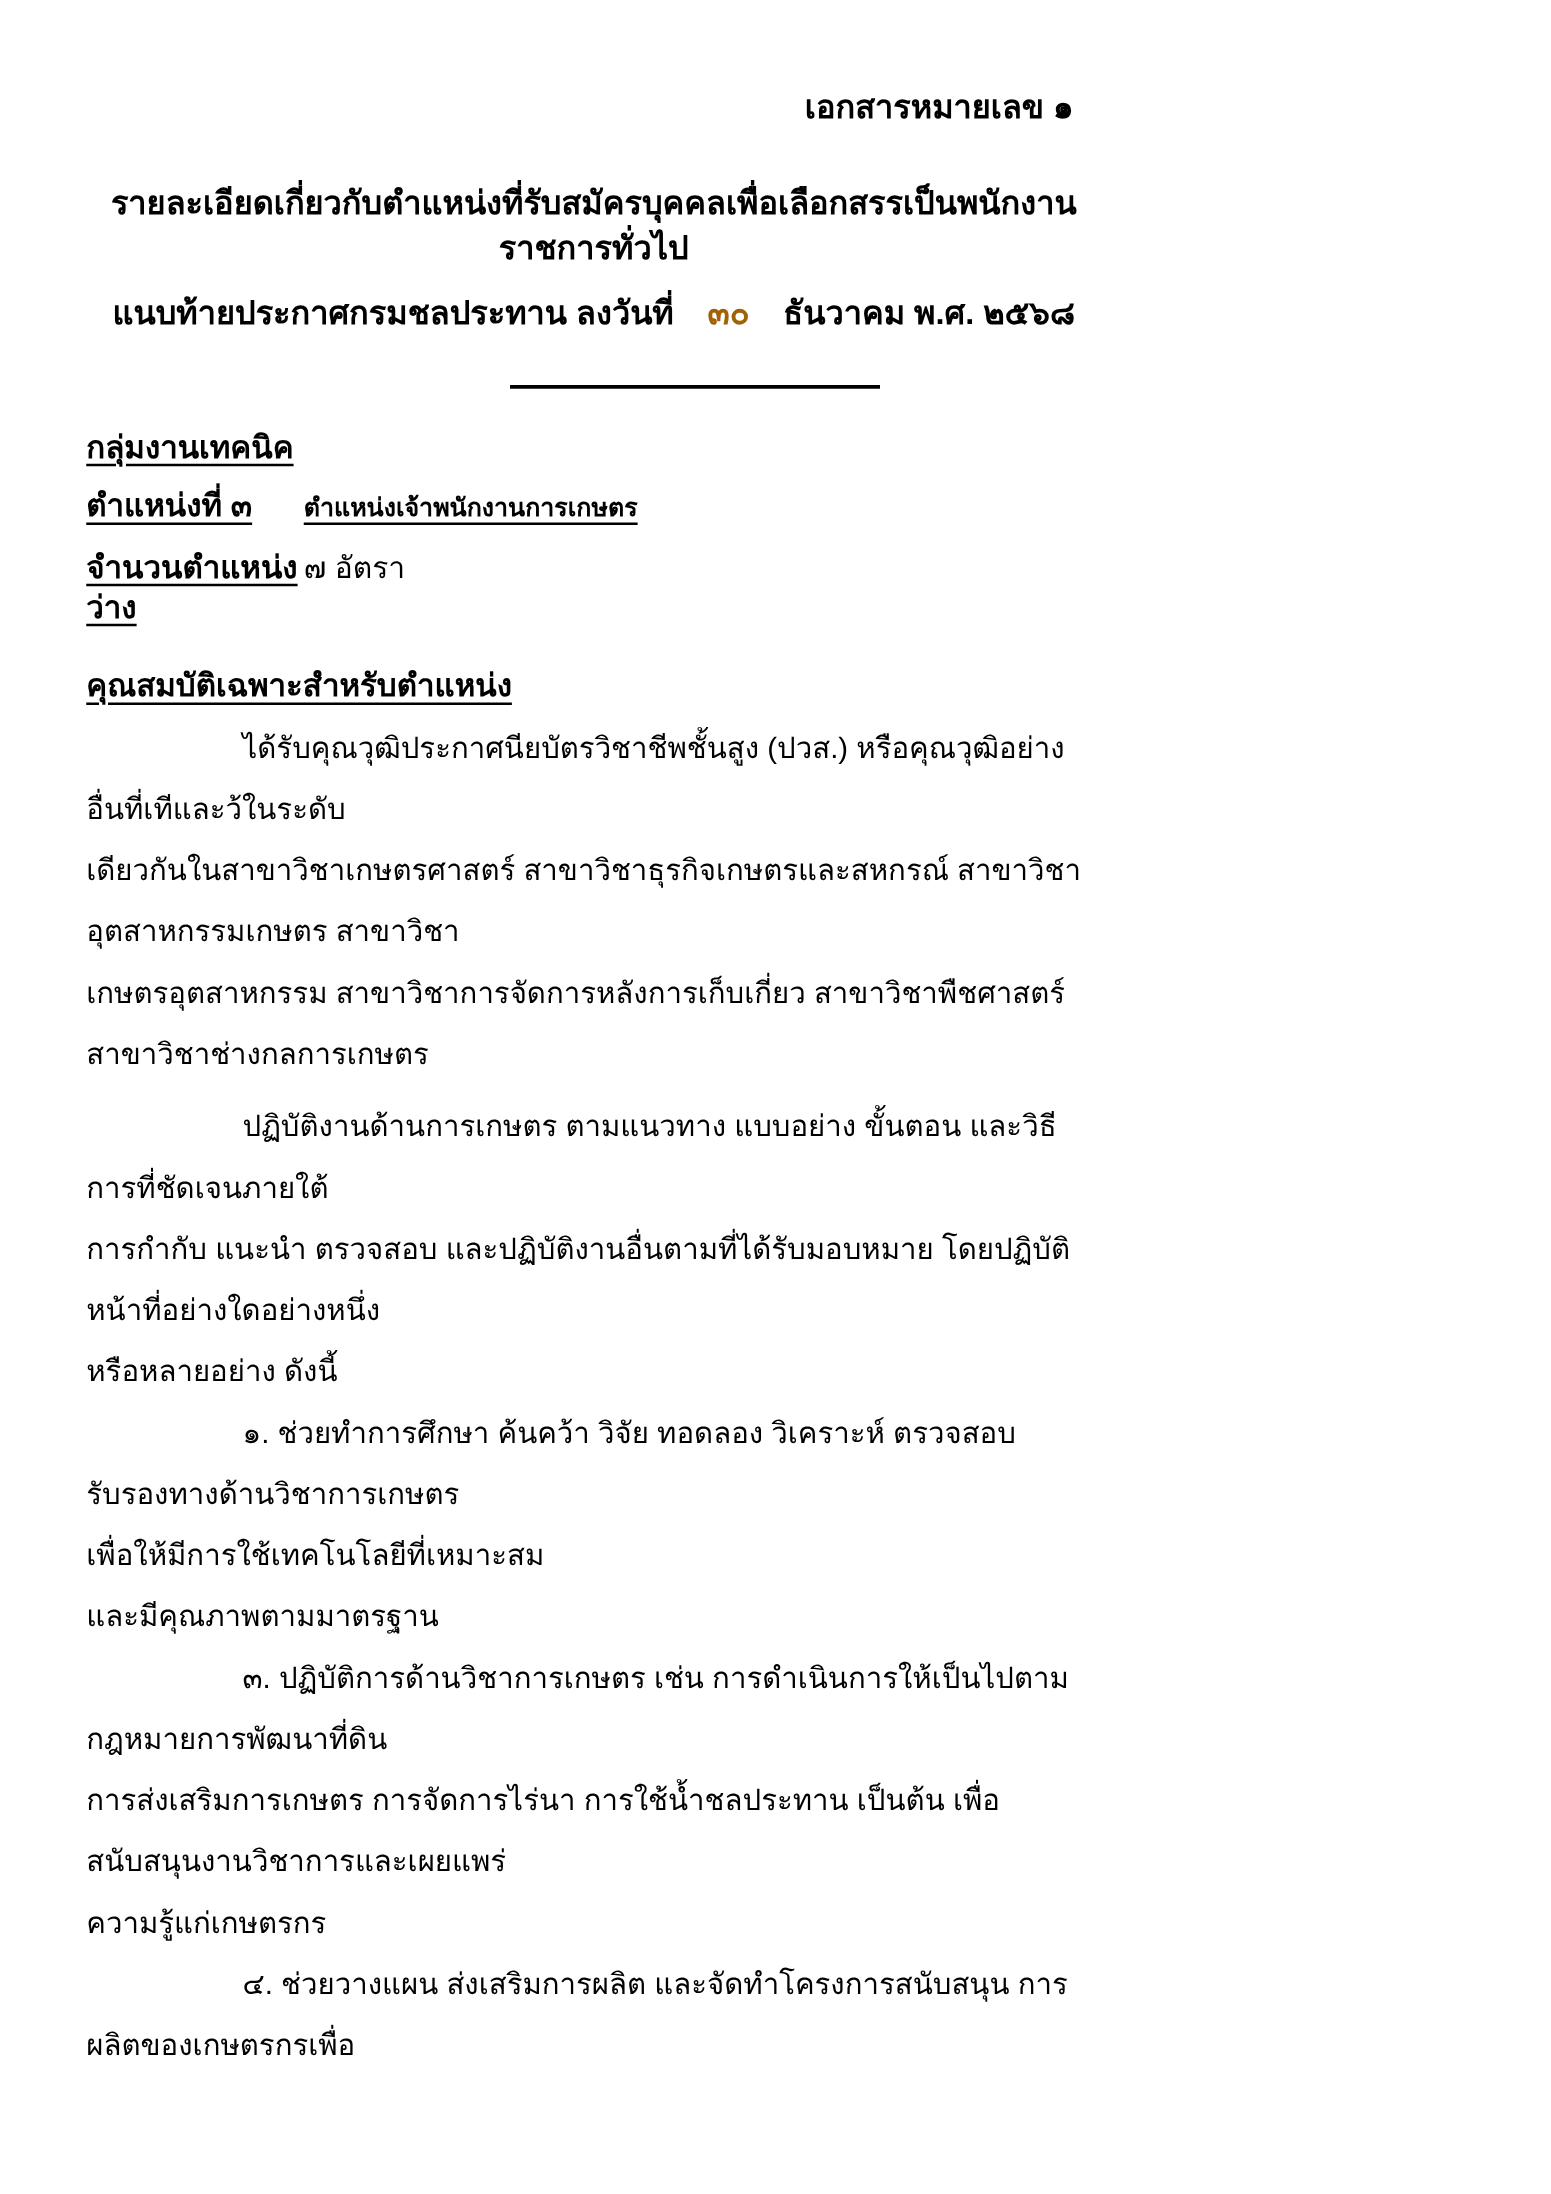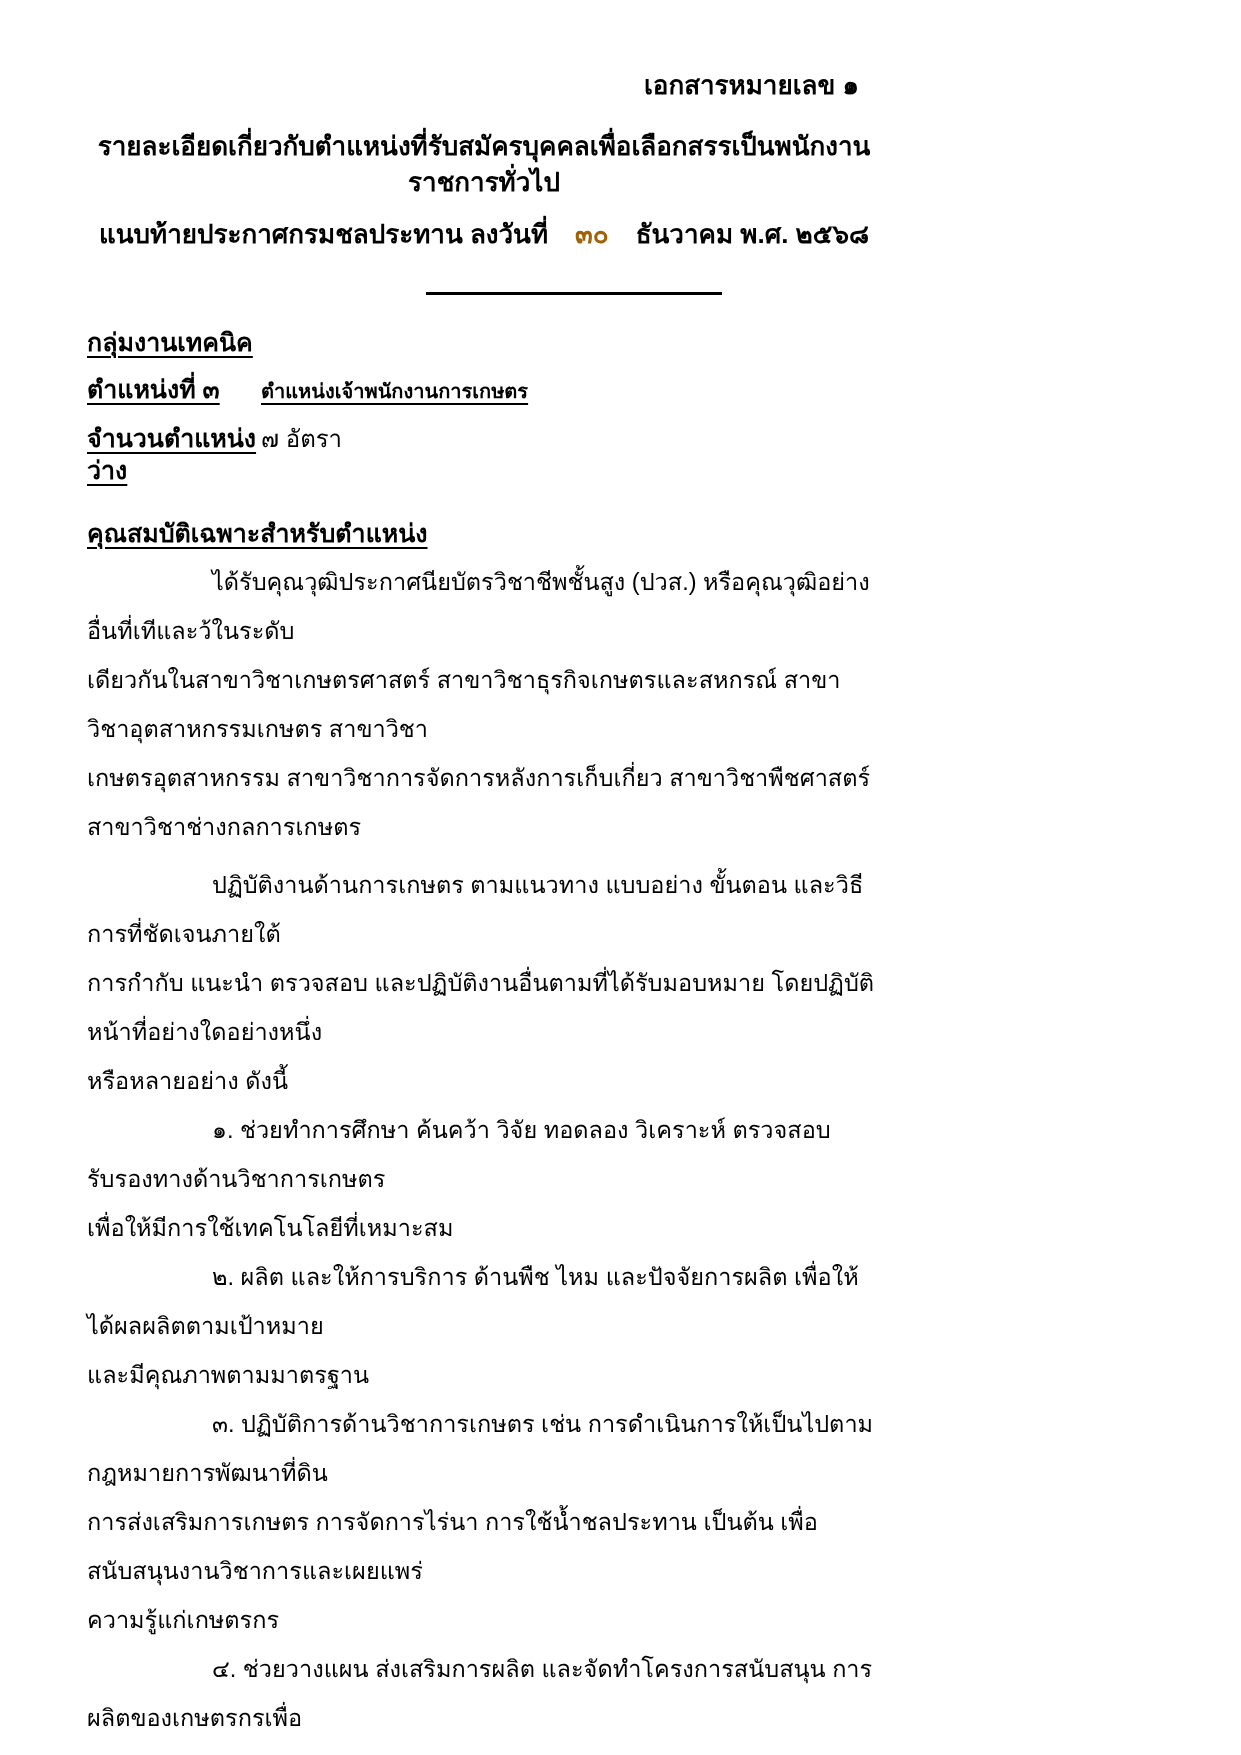--- a/index.html
+++ b/index.html
@@ -6,35 +6,35 @@
   body {
     width: 1241px; height: 1755px;
     background: #ffffff;
     color: #000000;
     font-family: "Liberation Sans", sans-serif;
     overflow: hidden;
   }
   .page {
     box-sizing: border-box;
     width: 999px; height: 1755px;
-    padding: 68px 118px 0 87px;
+    padding: 68px 118px 0 69px;
   }
   .doc-number {
     text-align: right;
     padding-right: 22px;
     font-size: 26px;
     font-weight: bold;
     line-height: 34px;
   }
   .title {
     text-align: center;
     font-size: 26px;
     font-weight: bold;
     line-height: 36px;
-    margin-top: 26px;
+    margin-top: 42px;
   }
   .subtitle { margin-top: 16px; }
   .subtitle .day { color: #a16207; margin: 0 27px; }
   .divider {
     width: 296px; height: 3px;
     background: #000;
     margin: 40px 0 0 339px;
   }
   .section-heading {
     font-size: 25px;
@@ -107,21 +107,20 @@
     <div class="line">เกษตรอุตสาหกรรม สาขาวิชาการจัดการหลังการเก็บเกี่ยว สาขาวิชาพืชศาสตร์ สาขาวิชาช่างกลการเกษตร</div>
   </div>
 
 
   <div class="para">
     <div class="line indent">ปฏิบัติงานด้านการเกษตร ตามแนวทาง แบบอย่าง ขั้นตอน และวิธีการที่ชัดเจนภายใต้</div>
     <div class="line">การกำกับ แนะนำ ตรวจสอบ และปฏิบัติงานอื่นตามที่ได้รับมอบหมาย โดยปฏิบัติหน้าที่อย่างใดอย่างหนึ่ง</div>
     <div class="line">หรือหลายอย่าง  ดังนี้</div>
     <div class="line indent">๑.  ช่วยทำการศึกษา ค้นคว้า วิจัย ทอดลอง วิเคราะห์ ตรวจสอบ รับรองทางด้านวิชาการเกษตร</div>
     <div class="line">เพื่อให้มีการใช้เทคโนโลยีที่เหมาะสม</div>
-    <div class="line indent">๒.  ผลิต และให้การบริการ ด้านพืช ไหม และปัจจัยการผลิต เพื่อให้ได้ผลผลิตตามเป้าหมาย</div>
     <div class="line">และมีคุณภาพตามมาตรฐาน</div>
     <div class="line indent">๓.  ปฏิบัติการด้านวิชาการเกษตร เช่น การดำเนินการให้เป็นไปตามกฎหมายการพัฒนาที่ดิน</div>
     <div class="line">การส่งเสริมการเกษตร การจัดการไร่นา การใช้น้ำชลประทาน เป็นต้น เพื่อสนับสนุนงานวิชาการและเผยแพร่</div>
     <div class="line">ความรู้แก่เกษตรกร</div>
     <div class="line indent">๔.  ช่วยวางแผน ส่งเสริมการผลิต และจัดทำโครงการสนับสนุน การผลิตของเกษตรกรเพื่อ</div>
 
   </div>
 
 </div>
 

